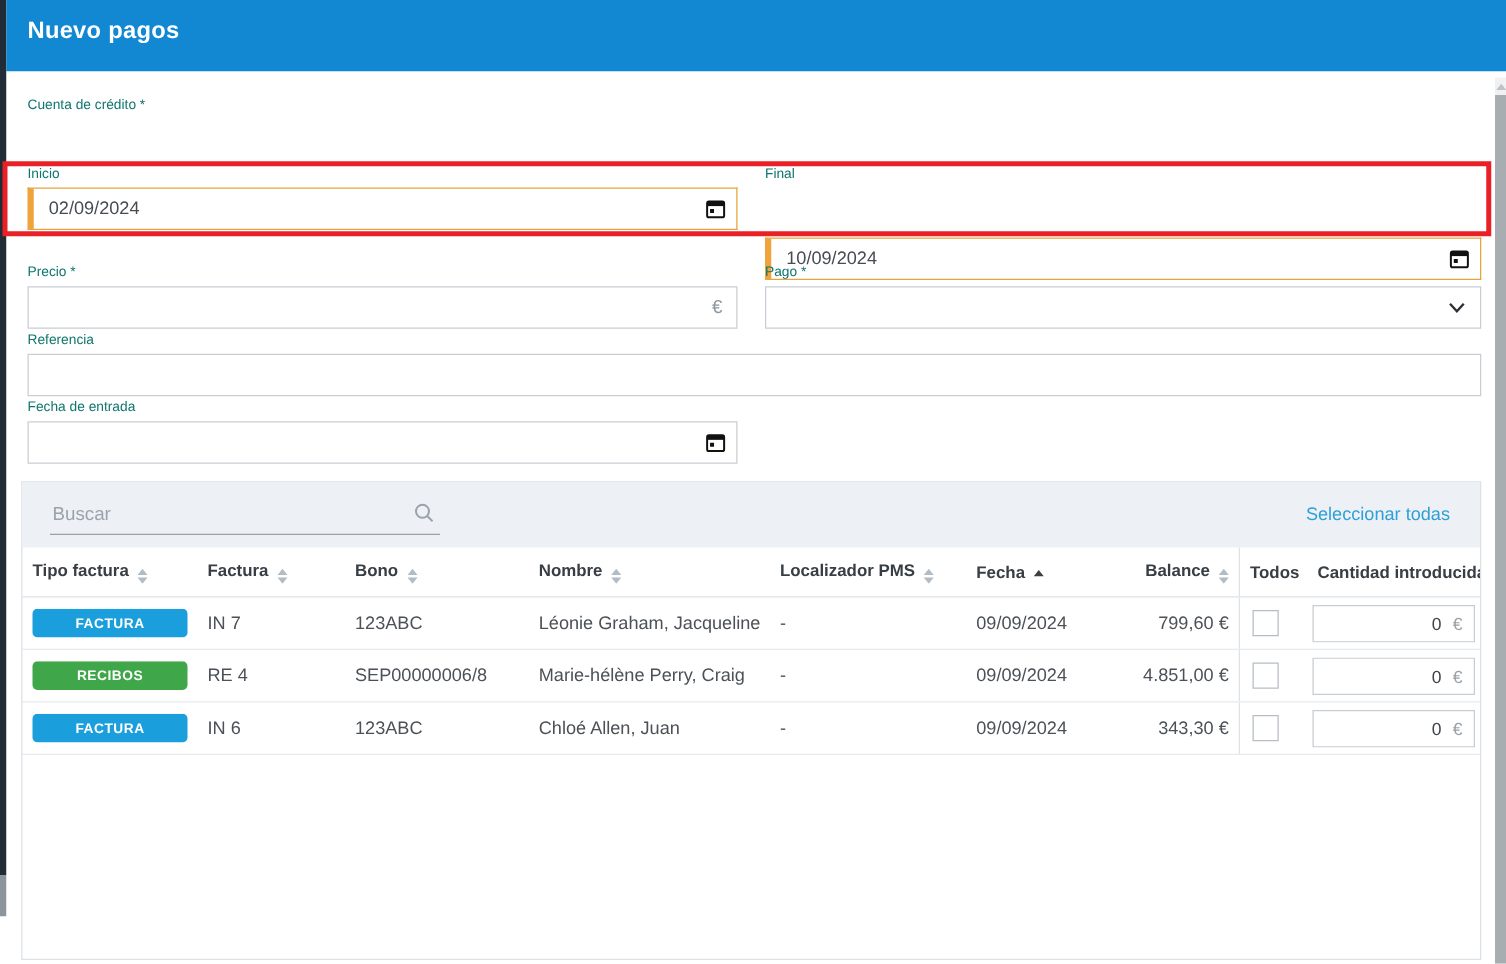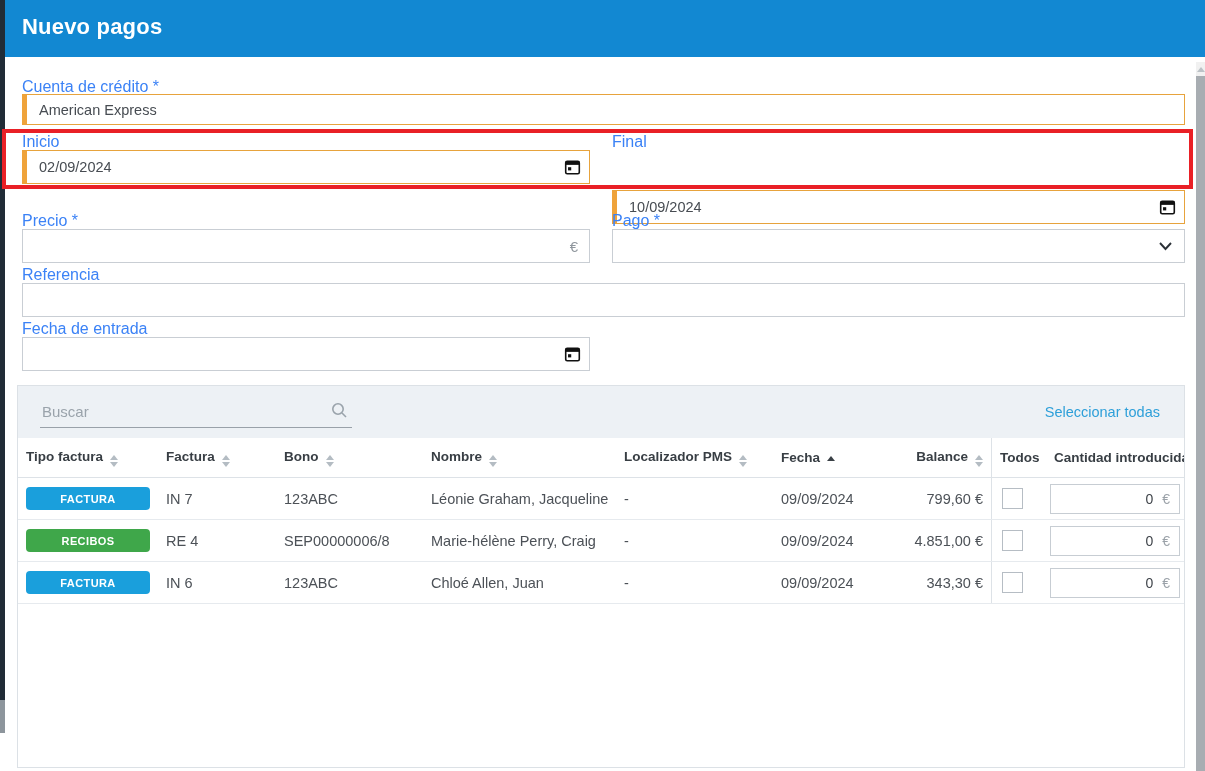--- a/index.html
+++ b/index.html
@@ -6,29 +6,29 @@
   html,body { width:1205px; height:771px; overflow:hidden; background:#fff;
     font-family:"Liberation Sans","DejaVu Sans",sans-serif; color:#4c5157; }
   .stage { position:relative; width:1205px; height:771px; }
 
   
   .side-sliver { position:absolute; left:0; top:0; width:5px; height:700px; background:#212c37; }
   .side-sliver-gray { position:absolute; left:0; top:700px; width:5px; height:33px; background:#8d959c; }
 
   
   .topbar { position:absolute; left:5px; right:0; top:0; height:57px; background:#1288d2; }
-  .topbar h1 { position:absolute; left:17px; top:14px; font-size:22px; font-weight:600; color:#fff; letter-spacing:.2px; }
+  .topbar h1 { position:absolute; left:17px; top:14px; font-size:19px; font-weight:600; color:#fff; letter-spacing:.2px; }
 
   
   .dev-badge { position:absolute; left:552px; top:37px; width:90px; height:43px; z-index:5;
     background:rgba(242,171,82,.78); border-radius:9px; display:flex; align-items:center; justify-content:center;
     color:#cde4f1; font-size:15px; font-weight:bold; letter-spacing:7px; text-indent:7px; }
 
   
-  .flabel { position:absolute; font-size:16px; color:#3b82f6; }
+  .flabel { position:absolute; font-size:11px; color:#0f766e; }
   .fwrap { position:absolute; height:34px; }
   .fwrap input, .fwrap select { width:100%; height:100%; border:1px solid #c9ced4; background:#fff;
     font-size:14.5px; color:#474c52; padding:0 12px; outline:none; appearance:none;
     font-family:"Liberation Sans","DejaVu Sans",sans-serif; }
   .fwrap.orange input { border-color:#e7a33d; border-left:5px solid #efa33b; padding-left:12px; }
   .suffix-eur { position:absolute; right:12px; top:50%; transform:translateY(-50%); color:#8f969d; font-size:15px; pointer-events:none; }
   .cal-icon { position:absolute; right:9px; top:50%; transform:translateY(-50%); pointer-events:none; line-height:0; }
   .chev-icon { position:absolute; right:12px; top:50%; transform:translateY(-50%); pointer-events:none; line-height:0; }
 
   
@@ -82,23 +82,20 @@
 
   <div class="side-sliver"></div>
   <div class="side-sliver-gray"></div>
 
   <div class="topbar">
     <h1>Nuevo pagos</h1>
   </div>
 
 
   <label class="flabel" style="left:22px; top:78px;">Cuenta de crédito *</label>
-  <div class="fwrap orange" style="left:22px; top:94px; width:1163px; height:31px;">
-    <input type="text" value="American Express" style="">
-  </div>
 
   <div class="red-box"></div>
 
   <label class="flabel" style="left:22px; top:133px;">Inicio</label>
   <div class="fwrap orange" style="left:22px; top:150px; width:568px;">
     <input type="text" value="02/09/2024" style="">
     <span class="cal-icon">
       <svg width="17" height="17" viewBox="0 0 16 16">
           <rect x="1.6" y="2.6" width="12.8" height="11.8" rx="1.4" fill="none" stroke="#111" stroke-width="1.5"></rect>
           <rect x="1.6" y="2.6" width="12.8" height="3.4" fill="#111"></rect>

